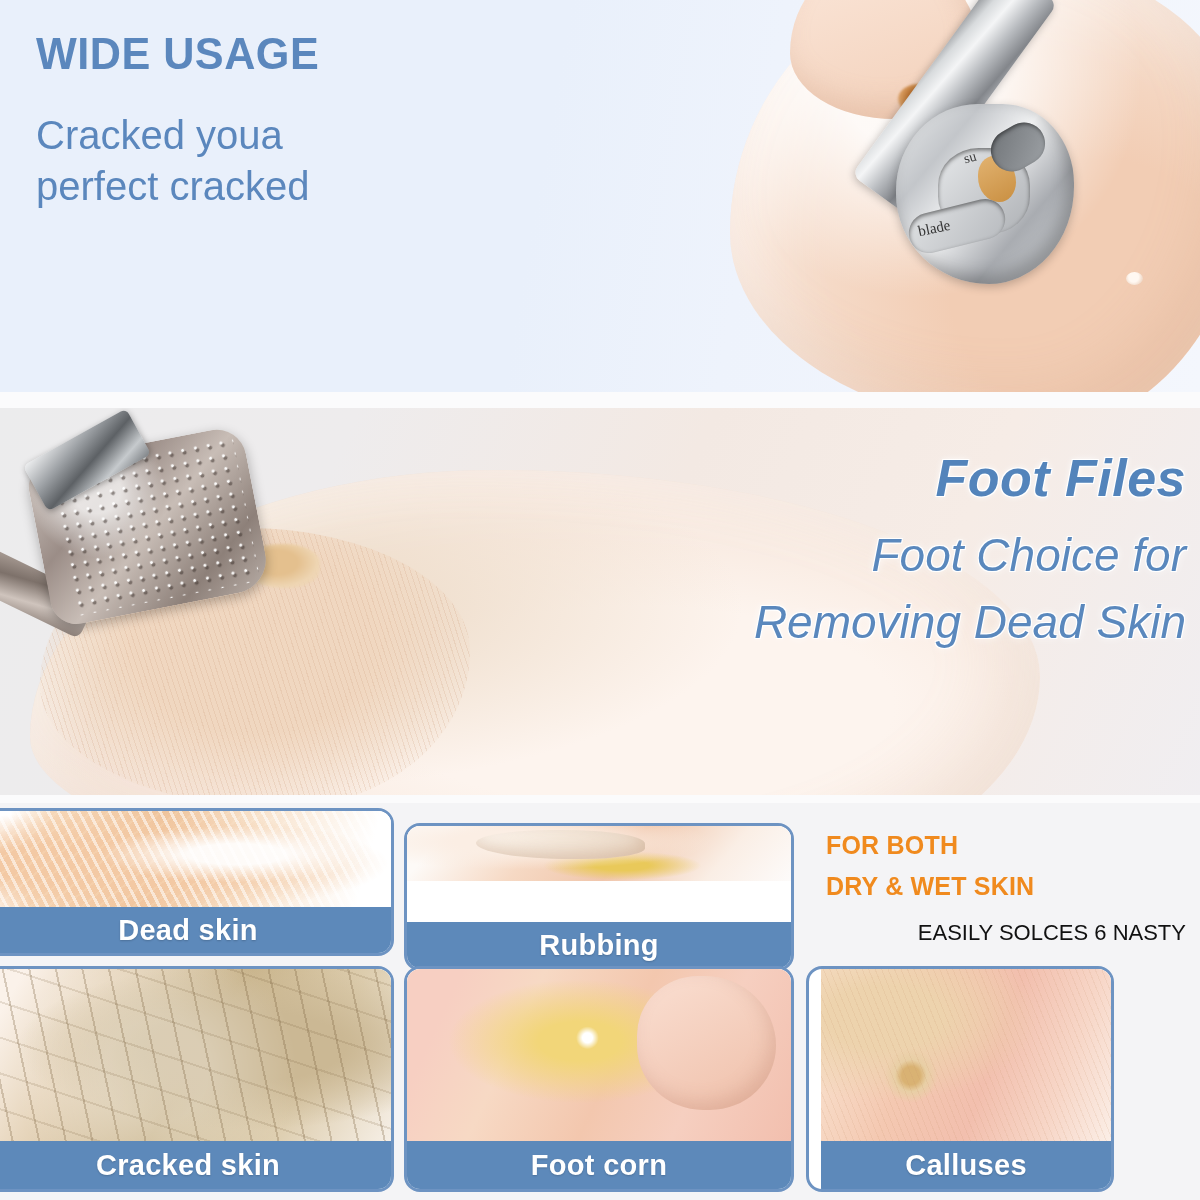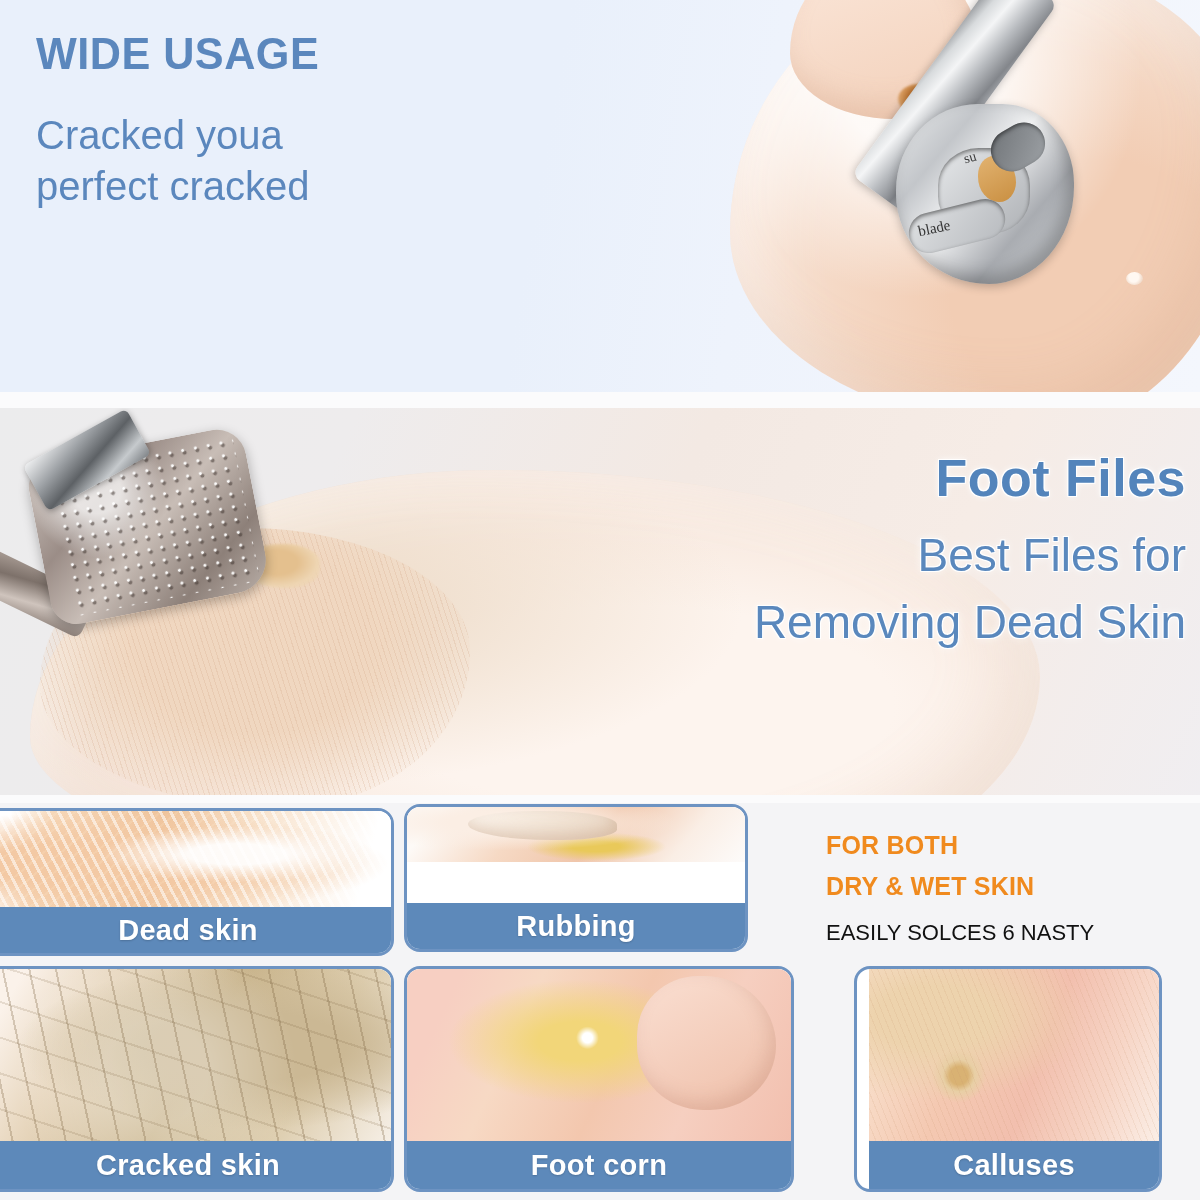--- a/index.html
+++ b/index.html
@@ -153,20 +153,21 @@
     background: linear-gradient(150deg, #e2b371, #c98f41);
   }
 
   
   .section-foot-files {
     position: absolute;
     left: 0; top: 408px;
     width: 1200px; height: 387px;
     overflow: hidden;
     background: linear-gradient(115deg, #ececed 0%, #eeeced 26%, #f3e9e3 52%, #f6ece6 74%, #f0eef1 100%);
+    font-style: italic;
   }
   .ff-foot {
     position: absolute;
     left: 30px; top: 62px;
     width: 1010px; height: 430px;
     border-radius: 46% 54% 38% 62% / 62% 48% 52% 38%;
     background:
       radial-gradient(ellipse at 22% 32%, #f0e0cf 0 15%, rgba(240,224,207,0) 44%),
       radial-gradient(ellipse at 60% 55%, #fdf4ee 0 30%, #f7e7dc 62%, #f2dccc 100%),
       linear-gradient(120deg, #f5e4d3 0%, #fbf0e7 40%, #f7e9de 70%, #f3ece9 100%);
@@ -286,24 +287,24 @@
     font-weight: bold;
     display: flex;
     align-items: center;
     justify-content: center;
     letter-spacing: .3px;
     text-shadow: 0 1px 2px rgba(0,0,0,.18);
   }
 
   
   .card-dead-skin   { left: -18px; top: 5px;   width: 412px; height: 148px; }
-  .card-rubbing     { left: 404px; top: 1px;   width: 344px; height: 148px; gap: 41px; }
+  .card-rubbing     { left: 404px; top: 20px;   width: 390px; height: 148px; gap: 41px; }
   .card-cracked     { left: -18px; top: 163px; width: 412px; height: 226px; }
   .card-foot-corn   { left: 404px; top: 163px; width: 390px; height: 226px; text-align: center; }
-  .card-calluses    { left: 854px; top: 163px; width: 308px; height: 226px; padding-left: 12px; }
+  .card-calluses    { left: 806px; top: 163px; width: 308px; height: 226px; padding-left: 12px; }
   .card-dead-skin .card-label,
   .card-rubbing .card-label { flex: 0 0 46px; }
 
   
   .ph {
     position: absolute; inset: 0;
   }
   .ph-dead {
     background:
       radial-gradient(ellipse at 62% 45%, rgba(255,255,255,.92) 0 14%, rgba(255,255,255,0) 38%),
@@ -385,21 +386,21 @@
     letter-spacing: .2px;
   }
   .gt-orange span { display: block; margin-top: 8px; }
   .gt-black {
     margin-top: 16px;
     color: #111111;
     font-size: 22px;
     font-weight: 400;
     line-height: 1.4;
   }
-  .gt-black span { display: block; }
+  .gt-black span { display: block; text-align: right; }
 </style>
 </head>
 <body>
 
 <div id="page">
 
   <section class="section-wide-usage">
 
     <div class="wu-photo">
       <div class="foot-top"></div>
@@ -437,21 +438,21 @@
     <div class="ff-tool">
       <div class="ff-tool-handle"></div>
       <div class="ff-tool-plate">
         <div class="ff-teeth"></div>
       </div>
       <div class="ff-tool-clip"></div>
     </div>
 
     <div class="ff-copy">
       <h2 class="ff-title">Foot Files</h2>
-      <div class="ff-line">Best Files for</div>
+      <div class="ff-line">Foot Choice for</div>
       <div class="ff-line second">Removing Dead Skin</div>
     </div>
   </section>
 
   <section class="section-grid">
 
     <div class="card card-dead-skin">
       <div class="card-photo">
         <div class="ph ph-dead"></div>
       </div>

